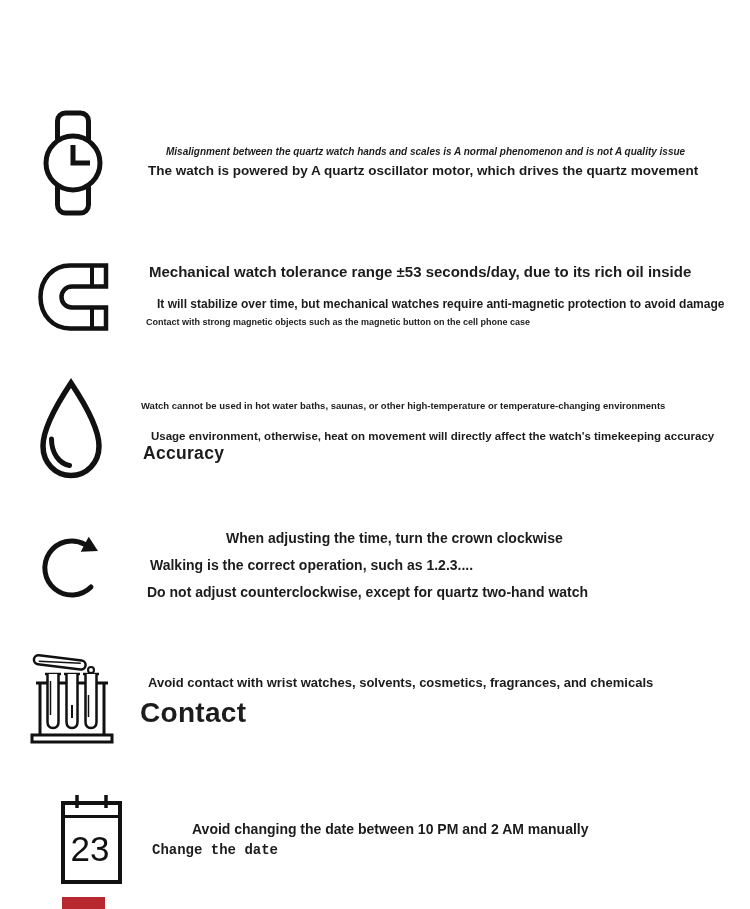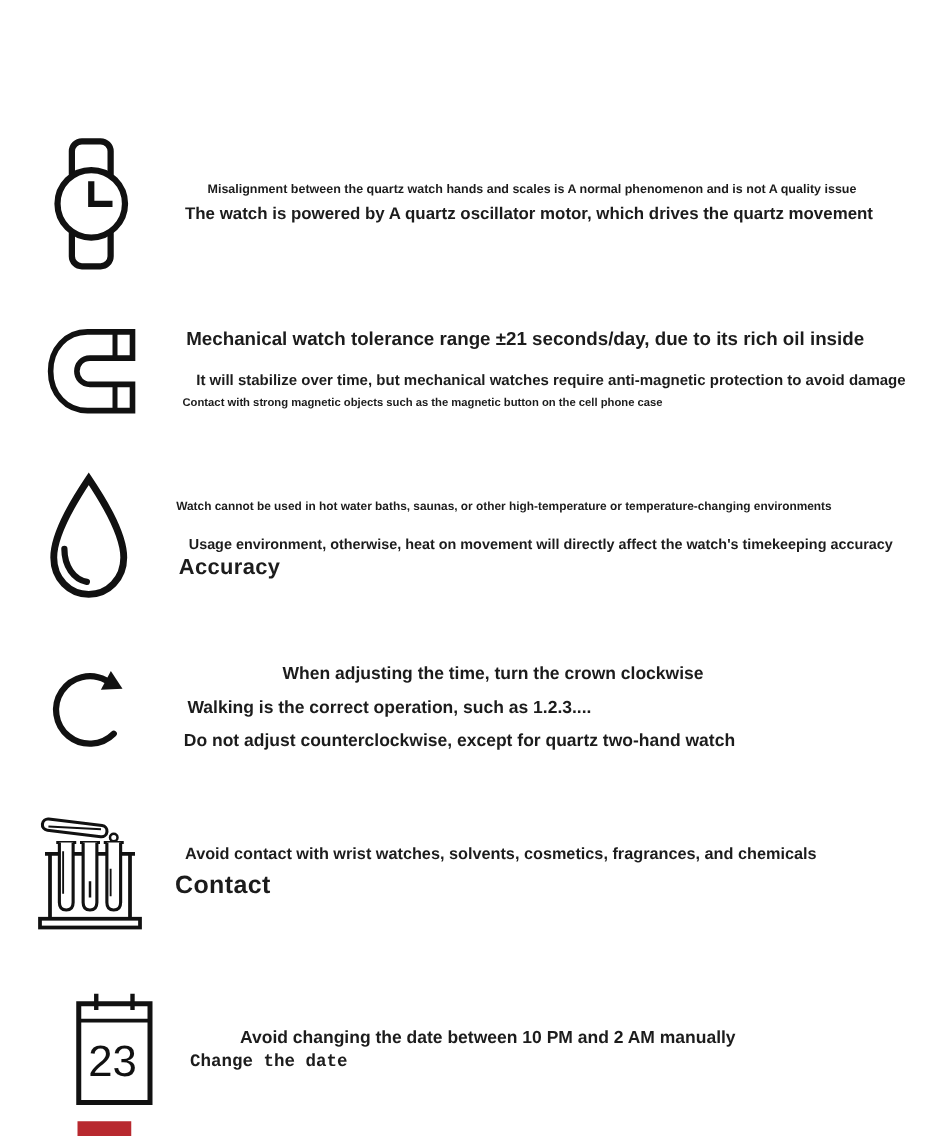--- a/index.html
+++ b/index.html
@@ -12,53 +12,53 @@
   .fs9{font-size:9px;}
   .fs95{font-size:9.5px;}
   .fs10{font-size:10px;}
   .fs115{font-size:11.5px;}
   .fs12{font-size:12px;}
   .fs13{font-size:13px;}
   .fs135{font-size:13.5px;}
   .fs14{font-size:14px;}
   .fs15{font-size:15px;}
   .fs17{font-size:17.5px;letter-spacing:.3px;}
-  .fs20{font-size:20px;letter-spacing:.3px;}
+  .fs20{font-size:28px;letter-spacing:.3px;}
   .icon{position:absolute;}
   .icon svg{display:block;}
   .red-bar{position:absolute;left:62px;top:897px;width:43px;height:12px;}
 </style>
 </head>
 <body>
 
 <div class="canvas">
 
 
   <div>
     <div class="icon" style="left:40px;top:110px;">
       <svg width="66" height="106" viewBox="0 0 66 106">
         <rect x="17.5" y="3" width="31" height="34" rx="8" fill="#fff" stroke="#111" stroke-width="5"></rect>
         <rect x="17.5" y="69" width="31" height="34" rx="8" fill="#fff" stroke="#111" stroke-width="5"></rect>
         <circle cx="33" cy="53" r="27" fill="#fff" stroke="#111" stroke-width="5"></circle>
         <path d="M33 35 L33 53 L50 53" fill="none" stroke="#111" stroke-width="5"></path>
       </svg>
     </div>
-    <div class="txt fs10" style="left:166px;top:146px;">Misalignment between the quartz watch hands and scales is A normal phenomenon and is not A quality issue</div>
+    <div class="txt fs10" style="left:166px;top:146px;font-style:italic;">Misalignment between the quartz watch hands and scales is A normal phenomenon and is not A quality issue</div>
     <div class="txt fs135" style="left:148px;top:163px;text-align:right;">The watch is powered by A quartz oscillator motor, which drives the quartz movement</div>
   </div>
 
   <div>
     <div class="icon" style="left:37px;top:262px;">
       <svg width="72" height="70" viewBox="0 0 72 70">
         <path d="M69 3.5 H33 C16 3.5 3.5 17 3.5 35 C3.5 53 16 66.5 33 66.5 H69 V45.5 H35 C28.5 45.5 24.5 40.5 24.5 35 C24.5 29.5 28.5 24.5 35 24.5 H69 Z" fill="#fff" stroke="#111" stroke-width="4.5"></path>
         <line x1="55" y1="3.5" x2="55" y2="24.5" stroke="#111" stroke-width="4"></line>
         <line x1="55" y1="45.5" x2="55" y2="66.5" stroke="#111" stroke-width="4"></line>
       </svg>
     </div>
-    <div class="txt fs15" style="left:149px;top:263px;">Mechanical watch tolerance range ±21 seconds/day, due to its rich oil inside</div>
+    <div class="txt fs15" style="left:149px;top:263px;">Mechanical watch tolerance range ±53 seconds/day, due to its rich oil inside</div>
     <div class="txt fs12" style="left:157px;top:298px;">It will stabilize over time, but mechanical watches require anti-magnetic protection to avoid damage</div>
     <div class="txt fs9" style="left:146px;top:317px;">Contact with strong magnetic objects such as the magnetic button on the cell phone case</div>
   </div>
 
   <div>
     <div class="icon" style="left:36px;top:377px;">
       <svg width="70" height="104" viewBox="0 0 70 104">
         <path d="M35 6 C27 18 7 48 7 69 C7 86 19.5 98.5 35 98.5 C50.5 98.5 63 86 63 69 C63 48 43 18 35 6 Z" fill="#fff" stroke="#111" stroke-width="5.5" stroke-linejoin="miter"></path>
         <path d="M15.5 62 C15.5 76 23 86.5 33.5 88.5" fill="none" stroke="#111" stroke-width="5" stroke-linecap="round"></path>
       </svg>

